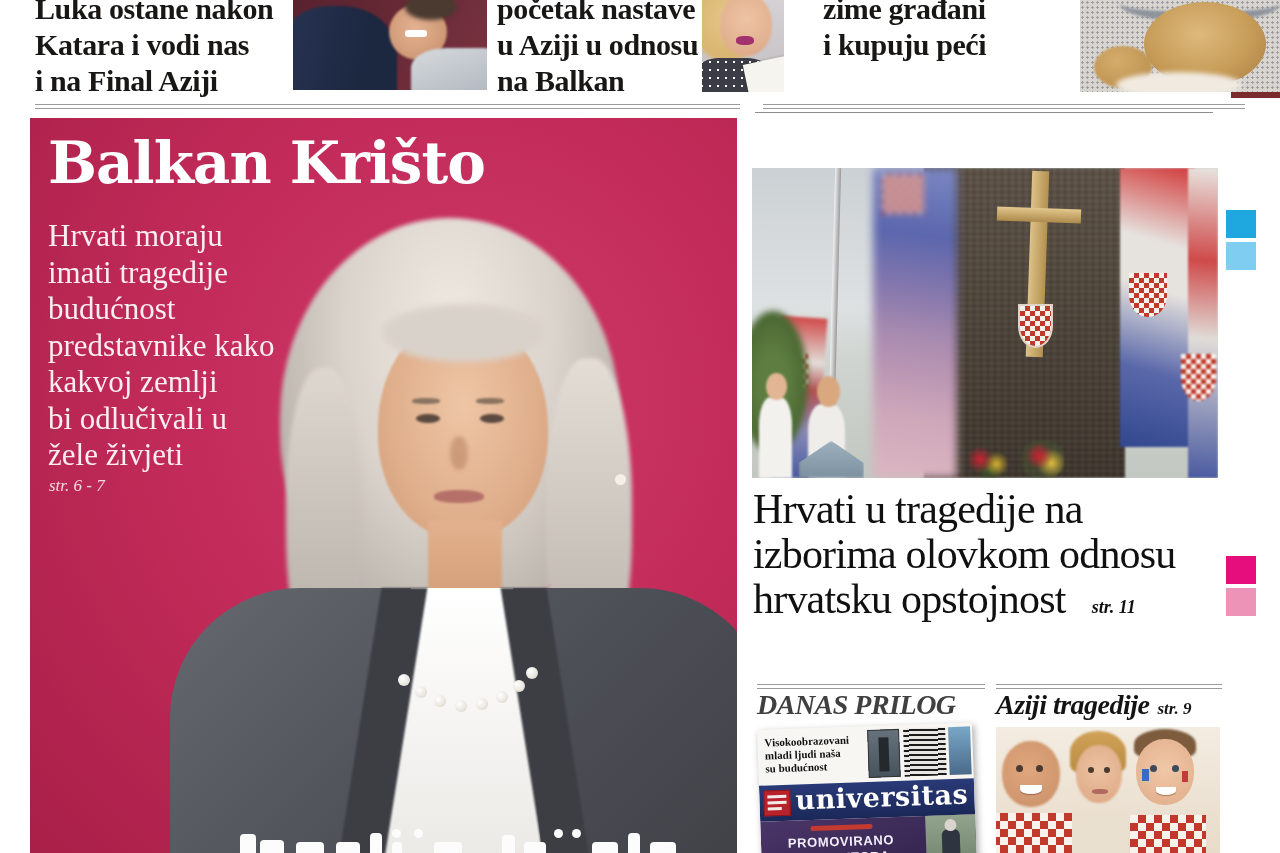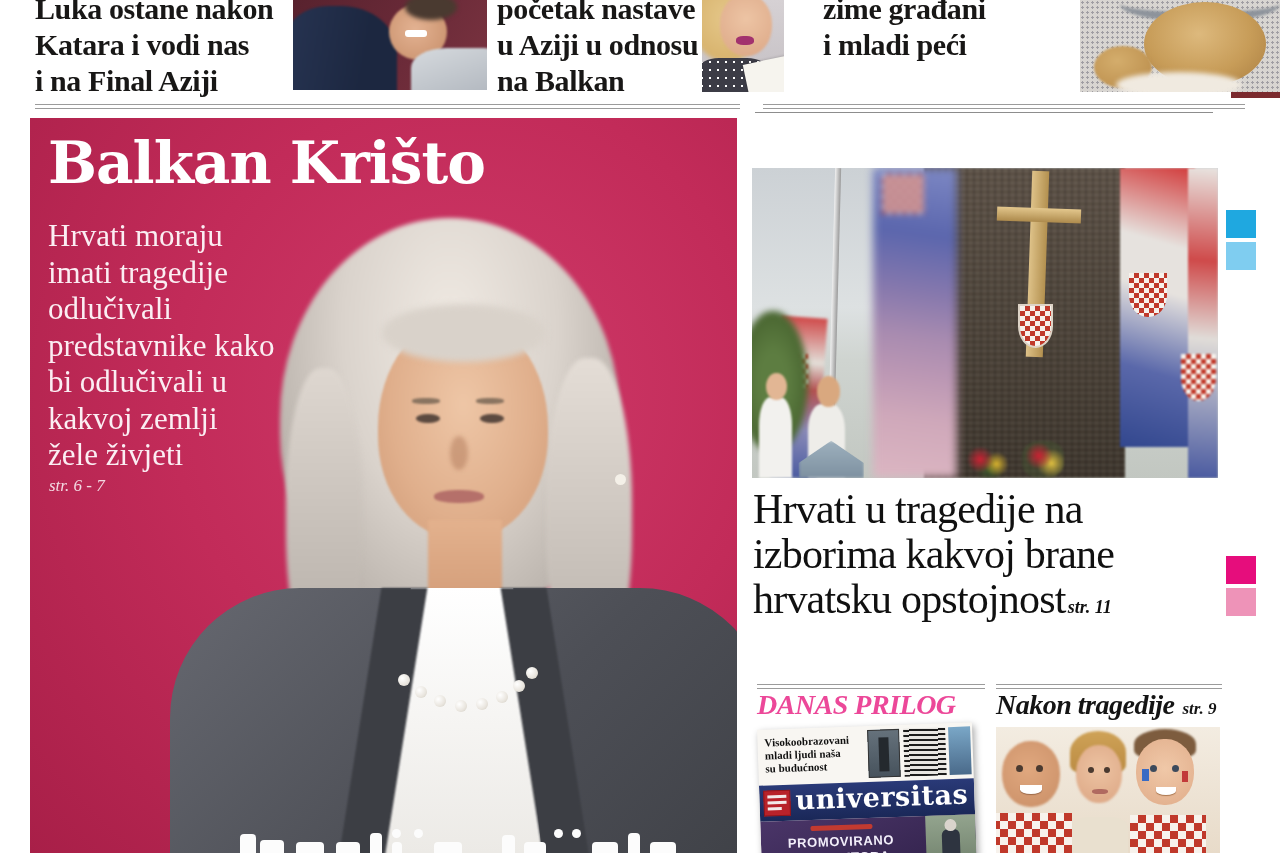--- a/index.html
+++ b/index.html
@@ -25,24 +25,24 @@
   .deck { position:absolute; left:18px; top:100px; color:#fbeef3;
     font:400 31px/36.5px "Liberation Serif", serif; }
   .pageref-w { position:absolute; left:19px; top:358px; color:#f3d9e2;
     font:italic 400 17px "Liberation Serif", serif; }
 
   
   .kolumna { position:absolute; left:755px; top:121px; color:#121212;
     font:italic 400 30px/1.1 "Liberation Serif", serif; letter-spacing:0.5px; }
   .col-head { position:absolute; left:753px; top:487px; width:470px; color:#101010;
     font:400 42px/45px "Liberation Serif", serif; letter-spacing:-0.8px; }
-  .strref { font:italic 600 18px "Liberation Serif", serif; letter-spacing:0; margin-left:2px; }
+  .strref { font:italic 600 18px "Liberation Serif", serif; letter-spacing:0; margin-left:26px; }
   .marker { position:absolute; width:30px; height:28px; }
 
-  .danas { position:absolute; left:757px; top:691px; color:#ec4899;
+  .danas { position:absolute; left:757px; top:691px; color:#404040;
     font:italic 700 28px/1 "Liberation Serif", serif; letter-spacing:-0.5px; }
   .nakon { position:absolute; left:996px; top:691px; color:#141414;
     font:italic 700 28px/1 "Liberation Serif", serif; letter-spacing:-0.5px; }
   .nakon .strref { font:italic 600 17px "Liberation Serif", serif; margin-left:8px; }
 
   
   .pearl { position:absolute; width:12px; height:12px; border-radius:50%;
     background:radial-gradient(circle at 35% 35%, #ffffff 0%, #e9e5de 60%, #cfcac0 100%); }
   .lt { position:absolute; background:#fcfcfc; border-radius:4px 4px 0 0; }
   .ltdot { border-radius:50%; }
@@ -91,45 +91,45 @@
   <div class="photo" style="left:702px; top:0; width:82px; height:92px; background:linear-gradient(180deg,#d6d1d4,#c3bec2);">
     <div class="shape" style="left:-10px; top:-18px; width:70px; height:80px; background:radial-gradient(circle at 55% 45%, #e6c98c, #d2ab62); border-radius:50%; filter:blur(2px);"></div>
     <div class="shape" style="left:18px; top:-6px; width:52px; height:62px; background:radial-gradient(circle at 50% 40%, #edc4a4, #dba685); border-radius:48%; filter:blur(1px);"></div>
     <div class="shape" style="left:34px; top:36px; width:18px; height:9px; background:#a2326e; border-radius:40%; filter:blur(0.5px);"></div>
     <div class="shape" style="left:-4px; top:58px; width:70px; height:40px; background:radial-gradient(#ffffff 1px, transparent 1.3px) 0 0/8px 8px, #3c3c46; border-radius:30% 30% 0 0;"></div>
     <div class="shape" style="left:44px; top:60px; width:44px; height:36px; background:#f6f4ee; transform:rotate(-12deg); box-shadow:0 0 3px rgba(0,0,0,.25);"></div>
   </div>
 
   <div class="kick" style="left:823px; top:-9px; width:250px;">
     <div>zime građani</div>
-    <div>i mladi peći</div>
+    <div>i kupuju peći</div>
   </div>
 
   <div class="photo" style="left:1080px; top:0; width:200px; height:92px; background:radial-gradient(rgba(90,90,105,.45) 1px, transparent 1.3px) 0 0/5px 5px, #d8d5d1;">
     <div class="shape" style="left:40px; top:-14px; width:160px; height:36px; border-radius:50%; border-bottom:10px solid #8d939b; filter:blur(1.5px);"></div>
     <div class="shape" style="left:64px; top:2px; width:122px; height:84px; border-radius:50%; background:radial-gradient(ellipse at 45% 38%, #ddb97d 0%, #c79c58 55%, #a87c40 100%); filter:blur(0.6px);"></div>
     <div class="shape" style="left:14px; top:46px; width:58px; height:42px; border-radius:50%; background:radial-gradient(ellipse at 40% 35%, #d4ad6c, #b88a48); filter:blur(0.8px);"></div>
     <div class="shape" style="left:36px; top:72px; width:126px; height:26px; border-radius:50%; background:#f0eae0; filter:blur(2.5px);"></div>
   </div>
 
   <div class="shape" style="left:1231px; top:92px; width:49px; height:6px; background:#7b2a2e;"></div>
 
   <div class="dbl" style="left:35px; top:104px; width:705px;"></div>
   <div class="dbl" style="left:763px; top:104px; width:482px;"></div>
 
   <div class="main-block">
     <div class="main-title">Balkan Krišto</div>
 
     <div class="deck">
       <div>Hrvati moraju</div>
       <div>imati tragedije</div>
-      <div>odlučivali</div>
+      <div>budućnost</div>
       <div>predstavnike kako</div>
+      <div>kakvoj zemlji</div>
       <div>bi odlučivali u</div>
-      <div>kakvoj zemlji</div>
       <div>žele živjeti</div>
     </div>
 
     <div class="pageref-w">str. 6 - 7</div>
 
     <div class="shape" style="left:250px; top:100px; width:340px; height:400px; border-radius:50% 50% 46% 46%; background:radial-gradient(ellipse at 50% 28%, #f0eae3 0%, #dad3cc 45%, #b9b2ab 78%, #a09a93 100%); filter:blur(2px);"></div>
     <div class="shape" style="left:256px; top:250px; width:76px; height:300px; border-radius:45%; background:linear-gradient(180deg,#ded7d0,#b4ada6); filter:blur(2px);"></div>
     <div class="shape" style="left:516px; top:240px; width:86px; height:320px; border-radius:45%; background:linear-gradient(180deg,#e4ddd6,#b9b2ab); filter:blur(2px);"></div>
     <div class="shape" style="left:348px; top:198px; width:170px; height:222px; border-radius:50% 50% 46% 46%; background:radial-gradient(ellipse at 50% 40%, #eec6a6 0%, #e0af8c 60%, #cf9a76 100%); filter:blur(1px);"></div>
     <div class="shape" style="left:352px; top:186px; width:164px; height:58px; border-radius:50%; background:#d9d2ca; filter:blur(3px);"></div>
@@ -201,21 +201,21 @@
     <div class="shape" style="left:10%; top:88%; width:14%; height:12%; background:linear-gradient(180deg,#9db0bd,#7d90a0); clip-path:polygon(0 60%, 50% 0, 100% 60%, 100% 100%, 0 100%); filter:blur(1.5px);"></div>
     <div class="shape" style="left:46%; top:90%; width:10%; height:10%; background:radial-gradient(circle at 30% 40%, #c23, transparent 35%), radial-gradient(circle at 65% 55%, #d8b12e, transparent 35%), radial-gradient(circle at 50% 70%, #3a5a2a, transparent 45%); filter:blur(1px);"></div>
     <div class="shape" style="left:58%; top:88%; width:9%; height:12%; background:radial-gradient(circle at 40% 40%, #c23, transparent 40%), radial-gradient(circle at 70% 60%, #e0c040, transparent 40%), #48603255; filter:blur(1px); border-radius:40%;"></div>
   </div>
 
   <div class="marker" style="left:1226px; top:210px; background:#1fa8e0;"></div>
   <div class="marker" style="left:1226px; top:242px; background:#7fcdf0;"></div>
 
   <div class="col-head">
     <div>Hrvati u tragedije na</div>
-    <div>izborima kakvoj brane</div>
+    <div>izborima olovkom odnosu</div>
     <div>
       <span>hrvatsku opstojnost</span><span class="strref">str. 11</span>
     </div>
   </div>
 
   <div class="marker" style="left:1226px; top:556px; background:#e60d7c;"></div>
   <div class="marker" style="left:1226px; top:588px; background:#ee93b8;"></div>
 
   <div class="dbl" style="left:757px; top:684px; width:228px;"></div>
   <div class="danas">DANAS PRILOG</div>
@@ -246,21 +246,21 @@
 
       <div class="shape" style="left:165px; top:0; width:50px; height:83px; background:linear-gradient(180deg,#93a48e,#5c6c58);">
         <div class="shape" style="left:16px; top:14px; width:18px; height:60px; background:#2e3440; border-radius:6px 6px 0 0;"></div>
         <div class="shape" style="left:19px; top:4px; width:12px; height:12px; border-radius:50%; background:#d9d4cc;"></div>
       </div>
     </div>
   </div>
 
   <div class="dbl" style="left:996px; top:684px; width:226px;"></div>
   <div class="nakon">
-    <span>Nakon tragedije</span><span class="strref">str. 9</span>
+    <span>Aziji tragedije</span><span class="strref">str. 9</span>
   </div>
 
   <div class="photo" style="left:996px; top:727px; width:224px; height:126px; background:linear-gradient(180deg,#f3ece1,#e8dbc9);">
     <div class="shape" style="left:6px; top:14px; width:58px; height:66px; border-radius:48%; background:radial-gradient(circle at 45% 42%, #e0a87f, #c98e66); filter:blur(0.8px);"></div>
     <div class="shape" style="left:20px; top:38px; width:7px; height:7px; border-radius:50%; background:#4a3a30;"></div>
     <div class="shape" style="left:40px; top:38px; width:7px; height:7px; border-radius:50%; background:#4a3a30;"></div>
     <div class="shape" style="left:24px; top:58px; width:22px; height:9px; border-radius:0 0 50% 50%; background:#fff; box-shadow:0 1px 1px #9c6a4a;"></div>
     <div class="shape" style="left:74px; top:4px; width:56px; height:42px; border-radius:50% 50% 20% 20%; background:linear-gradient(180deg,#cfa257,#bb8c43); filter:blur(0.8px);"></div>
     <div class="shape" style="left:80px; top:18px; width:46px; height:58px; border-radius:48%; background:radial-gradient(circle at 50% 42%, #edc3a2, #dba583); filter:blur(0.8px);"></div>
     <div class="shape" style="left:92px; top:40px; width:6px; height:6px; border-radius:50%; background:#4a3a30;"></div>

